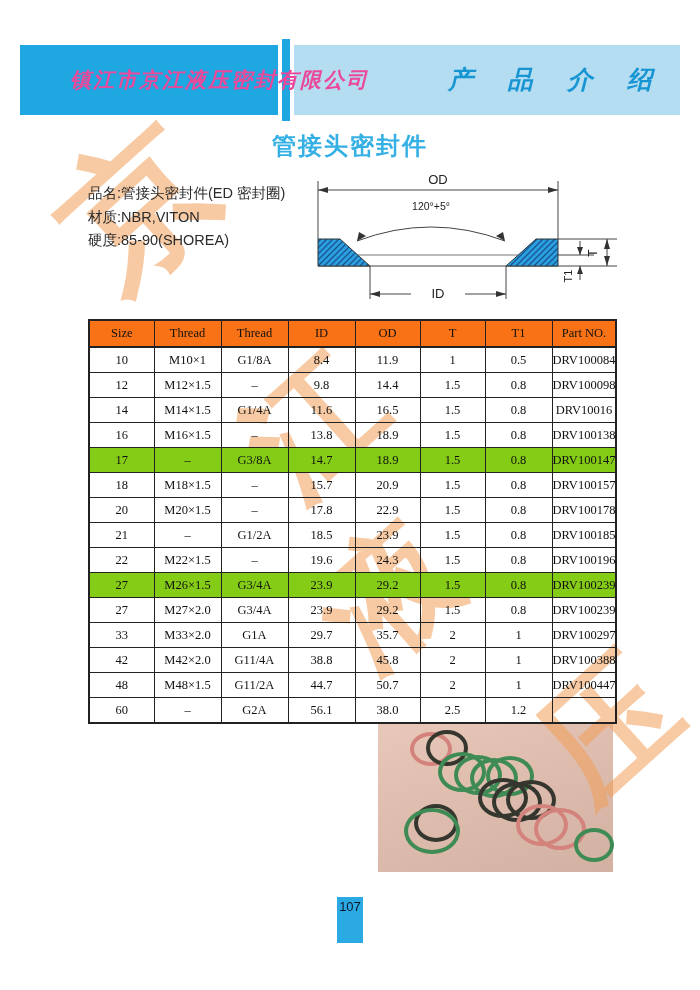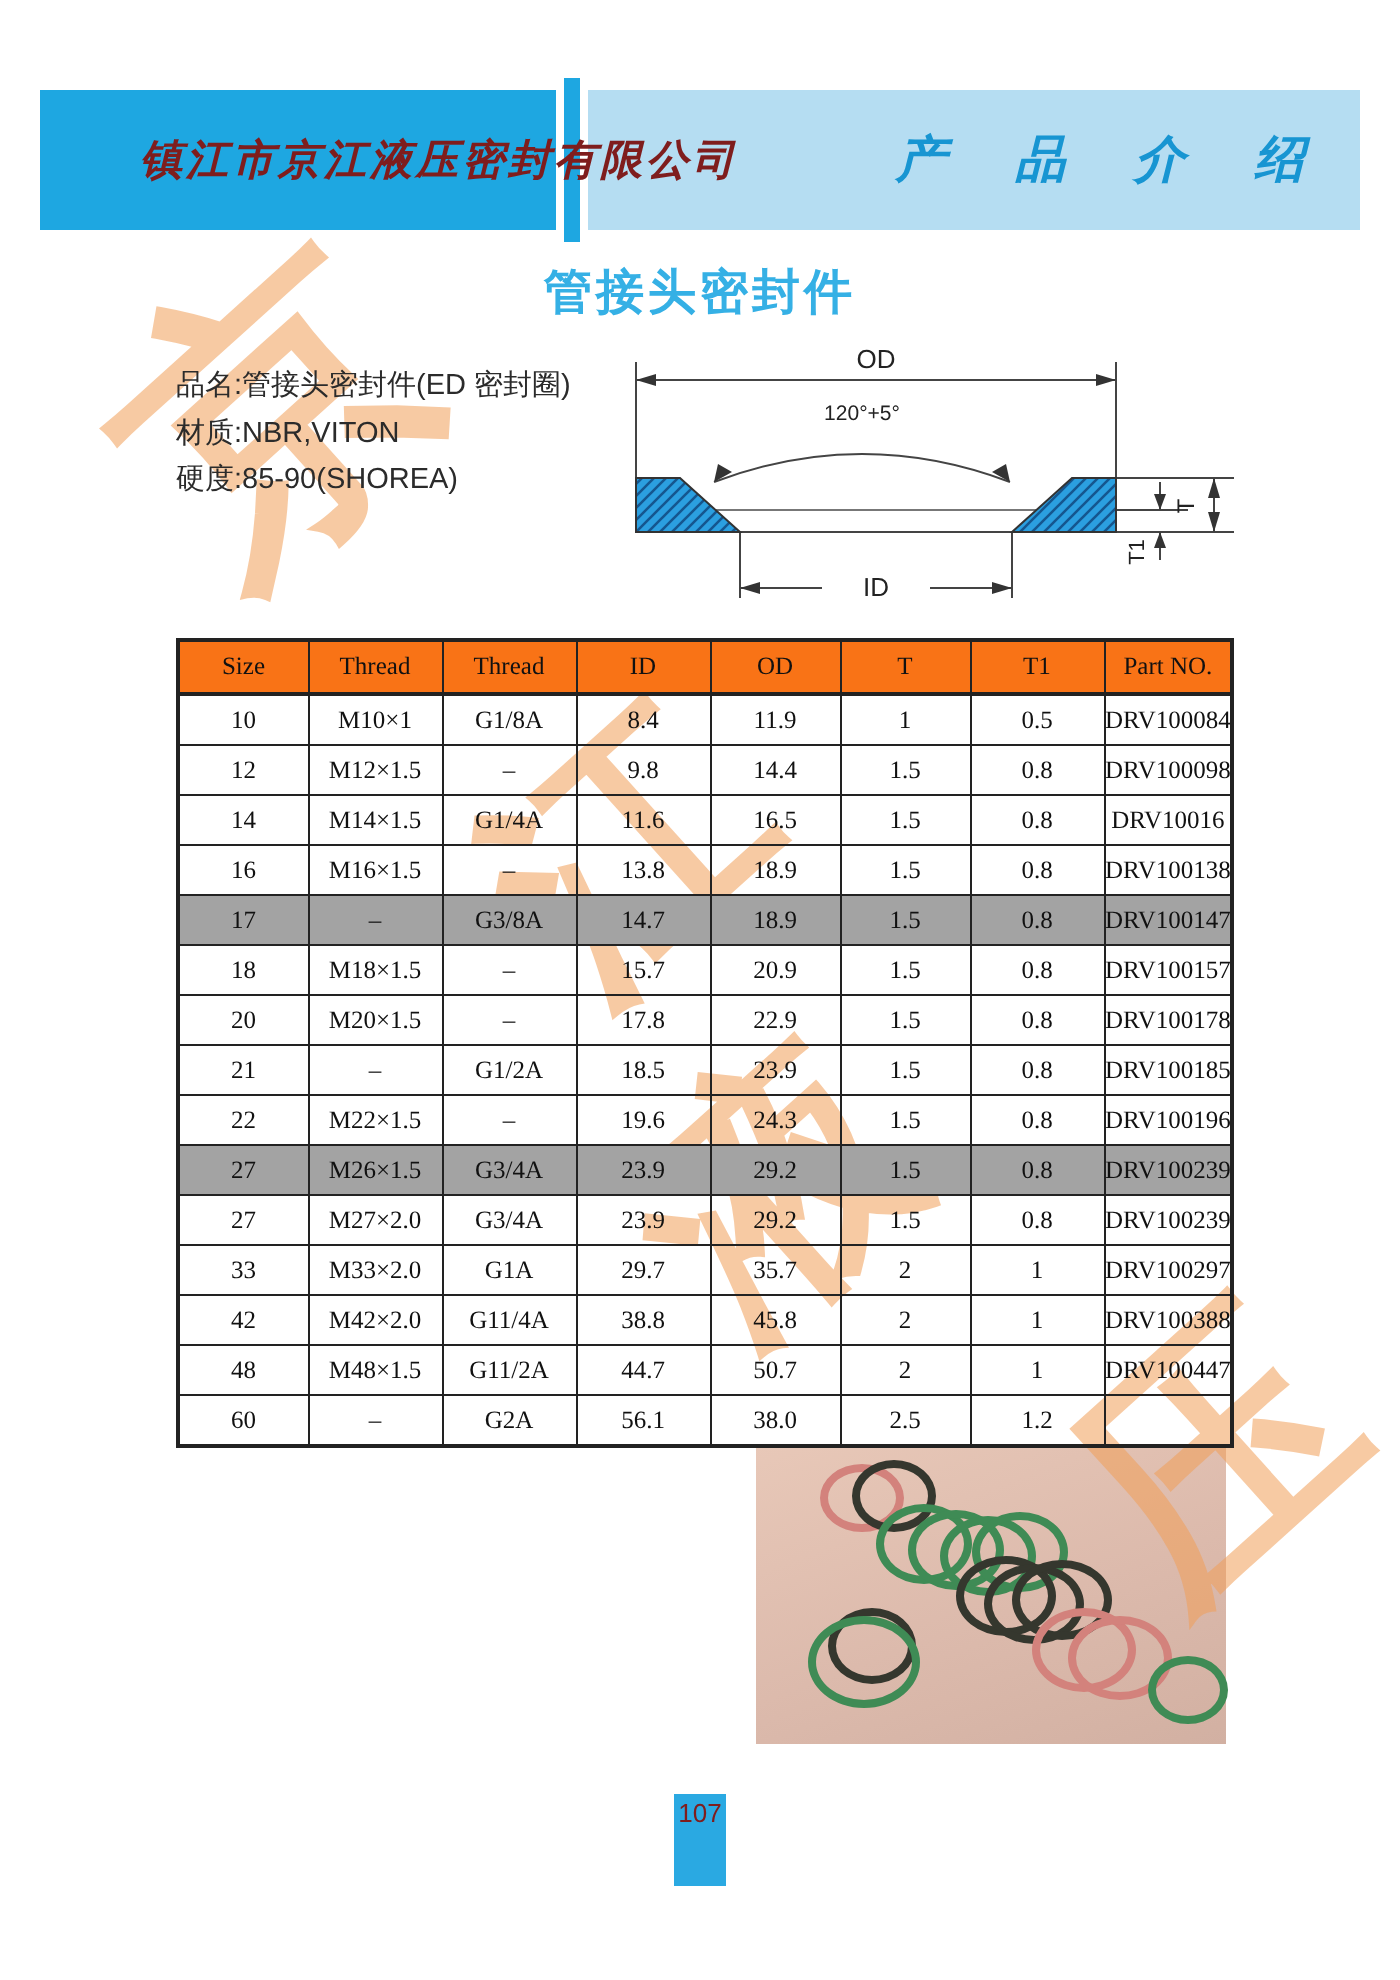--- a/index.html
+++ b/index.html
@@ -13,21 +13,21 @@
   .wm1{left:62px;top:130px;font-size:150px;}
   .wm2{left:248px;top:358px;font-size:132px;}
   .wm3{left:322px;top:528px;font-size:132px;}
   .wm4{left:542px;top:662px;font-size:132px;}
 
   
   .hd-dark{position:absolute;left:20px;top:45px;width:258px;height:70px;background:#1ea7e1;z-index:2;}
   .hd-strip{position:absolute;left:282px;top:39px;width:8px;height:82px;background:#1ea7e1;z-index:2;}
   .hd-light{position:absolute;left:294px;top:45px;width:386px;height:70px;background:#b5ddf2;z-index:2;}
   .hd-company{position:absolute;left:70px;top:45px;width:300px;height:70px;line-height:70px;z-index:3;
-      font-family:"DejaVu Serif",serif;font-style:italic;font-weight:bold;font-size:21px;color:#7f1d1d;
+      font-family:"DejaVu Serif",serif;font-style:italic;font-weight:bold;font-size:21px;color:#ec4899;
       letter-spacing:2px;white-space:nowrap;}
   .hd-section{position:absolute;left:448px;top:45px;width:220px;height:74px;line-height:70px;z-index:3;
       font-family:"DejaVu Serif",serif;font-style:italic;font-weight:bold;font-size:25px;color:#1795d2;
       letter-spacing:13px;white-space:nowrap;}
 
   
   .pg-title{position:absolute;left:200px;top:130px;width:300px;text-align:center;z-index:10;
       font-size:24px;font-weight:bold;color:#35b0e5;letter-spacing:2px;}
   .pinfo{position:absolute;left:88px;top:182px;z-index:10;font-size:14.5px;color:#2b2b2b;line-height:23.5px;}
 
@@ -36,35 +36,35 @@
 
   
   table.spec{position:absolute;left:88px;top:319px;z-index:10;border-collapse:collapse;table-layout:fixed;
       font-family:"Liberation Serif",serif;font-size:12.5px;color:#111;background:transparent;}
   table.spec th,table.spec td{border:1px solid #222;text-align:center;padding:0;height:24px;
       overflow:hidden;white-space:nowrap;font-weight:normal;}
   table.spec th{background:#f97316;border-top:2px solid #222;border-bottom:2px solid #222;height:25px;}
   table.spec th:first-child,table.spec td:first-child{border-left:2px solid #222;}
   table.spec th:last-child,table.spec td:last-child{border-right:2px solid #222;}
   table.spec tr:last-child td{border-bottom:2px solid #222;}
-  table.spec tr.hl td{background:#a3a3a3;}
+  table.spec tr.hl td{background:#84cc16;}
   col.c0{width:65px}col.c1{width:67px}col.c2{width:67px}col.c3{width:67px}
   col.c4{width:65px}col.c5{width:65px}col.c6{width:67px}col.c7{width:63px}
 
   
   .photo{position:absolute;left:378px;top:722px;width:235px;height:150px;z-index:4;
       background:linear-gradient(160deg,#e8c8b8 0%,#dcbaac 55%,#d2b0a2 100%);}
   .oring{position:absolute;border-radius:50%;background:transparent;}
   .oring.green{border:4px solid #3f8b55;}
   .oring.dark{border:4px solid #35372e;}
   .oring.pink{border:4px solid #d3827c;}
 
   
   .pagenum{position:absolute;left:337px;top:897px;width:26px;height:46px;background:#2aa9e2;z-index:10;
-      color:#7f1d1d;font-size:13px;text-align:center;padding-top:2px;box-sizing:border-box;}
+      color:#0f172a;font-size:13px;text-align:center;padding-top:2px;box-sizing:border-box;}
 </style>
 </head>
 <body>
 
 <div id="page">
 
   <div class="wm wm1">
       <span>京</span>
     </div>
   <div class="wm wm2">

